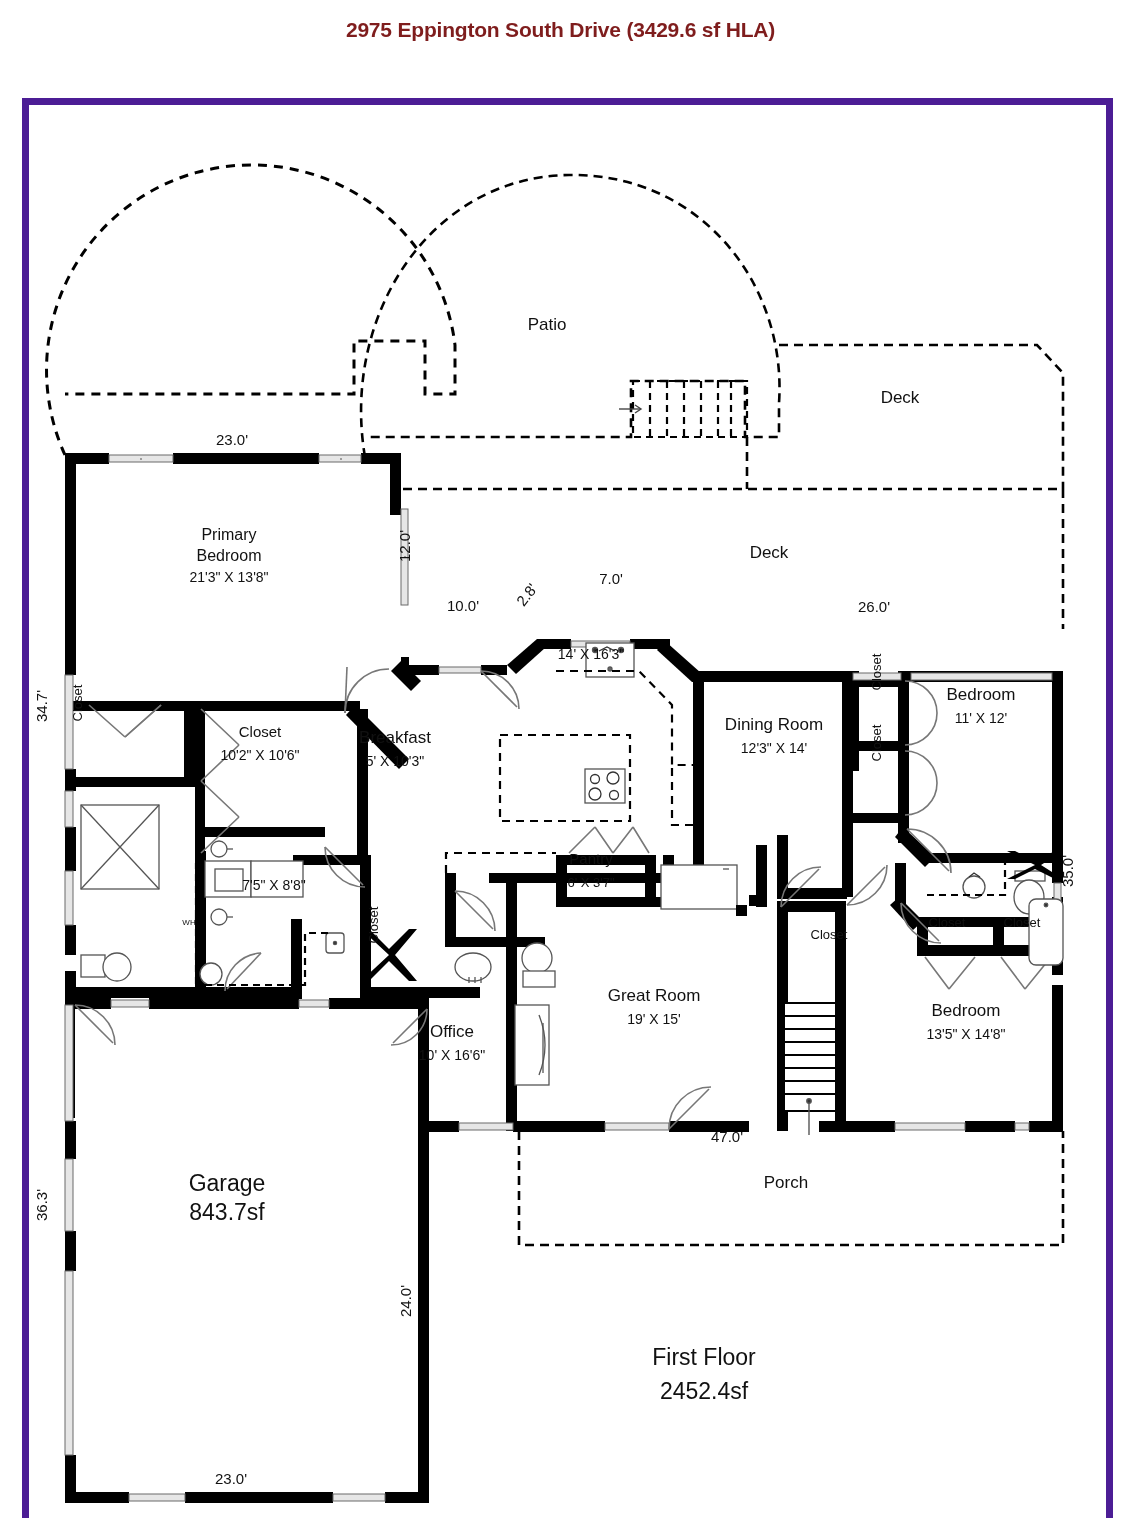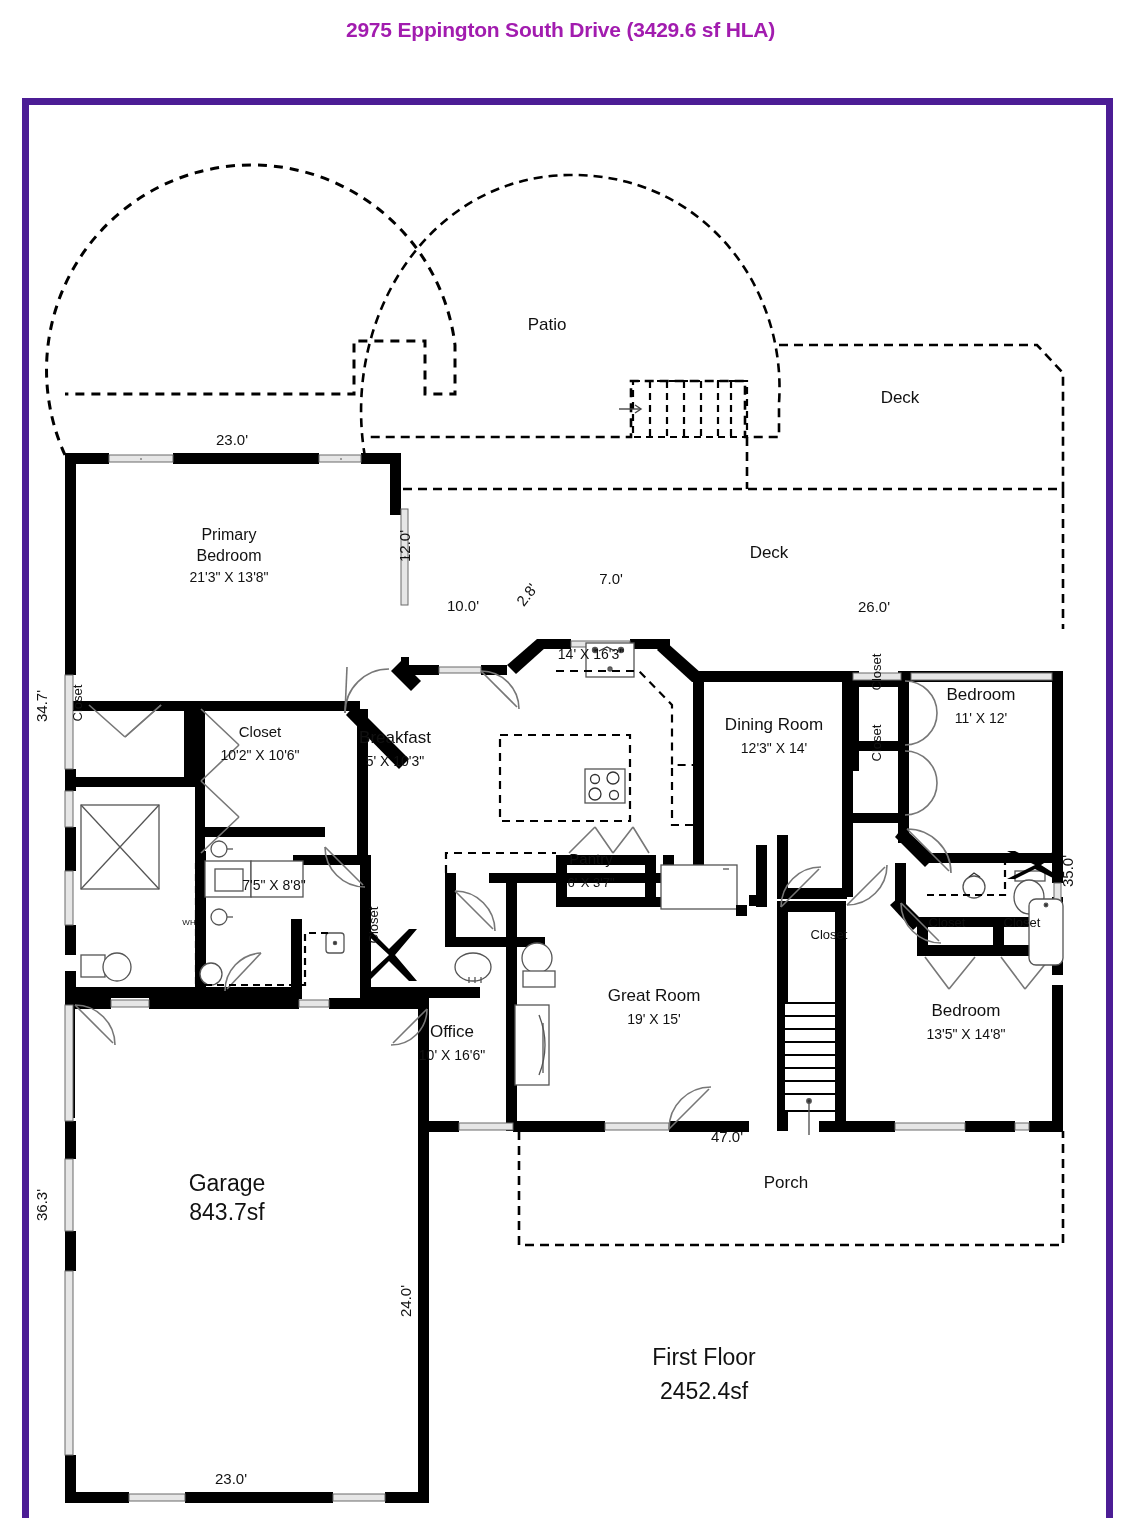--- a/index.html
+++ b/index.html
@@ -1,18 +1,18 @@
 <!DOCTYPE html>
 <html><head>
 <meta charset="utf-8">
 <style>
   html,body{margin:0;padding:0;background:#fff;}
   body{width:1121px;height:1518px;font-family:"Liberation Sans",sans-serif;position:relative;overflow:hidden;}
   #title{position:absolute;top:18px;left:0;width:1121px;text-align:center;
-         font-size:21px;font-weight:bold;color:#a21caf;letter-spacing:-.2px;}
+         font-size:21px;font-weight:bold;color:#7f1d1d;letter-spacing:-.2px;}
   #frame{position:absolute;left:22px;top:52px;width:1077px;height:1440px;border:7px solid #4c1d95;background:#fff;margin-top:46px;}
   #plan{position:absolute;left:0;top:0;}
   .lbl{font-family:"Liberation Sans",sans-serif;fill:#111;}
 </style>
 </head>
 <body>
 
 <div id="title">2975 Eppington South Drive (3429.6 sf HLA)</div>
 
 <div id="frame">

